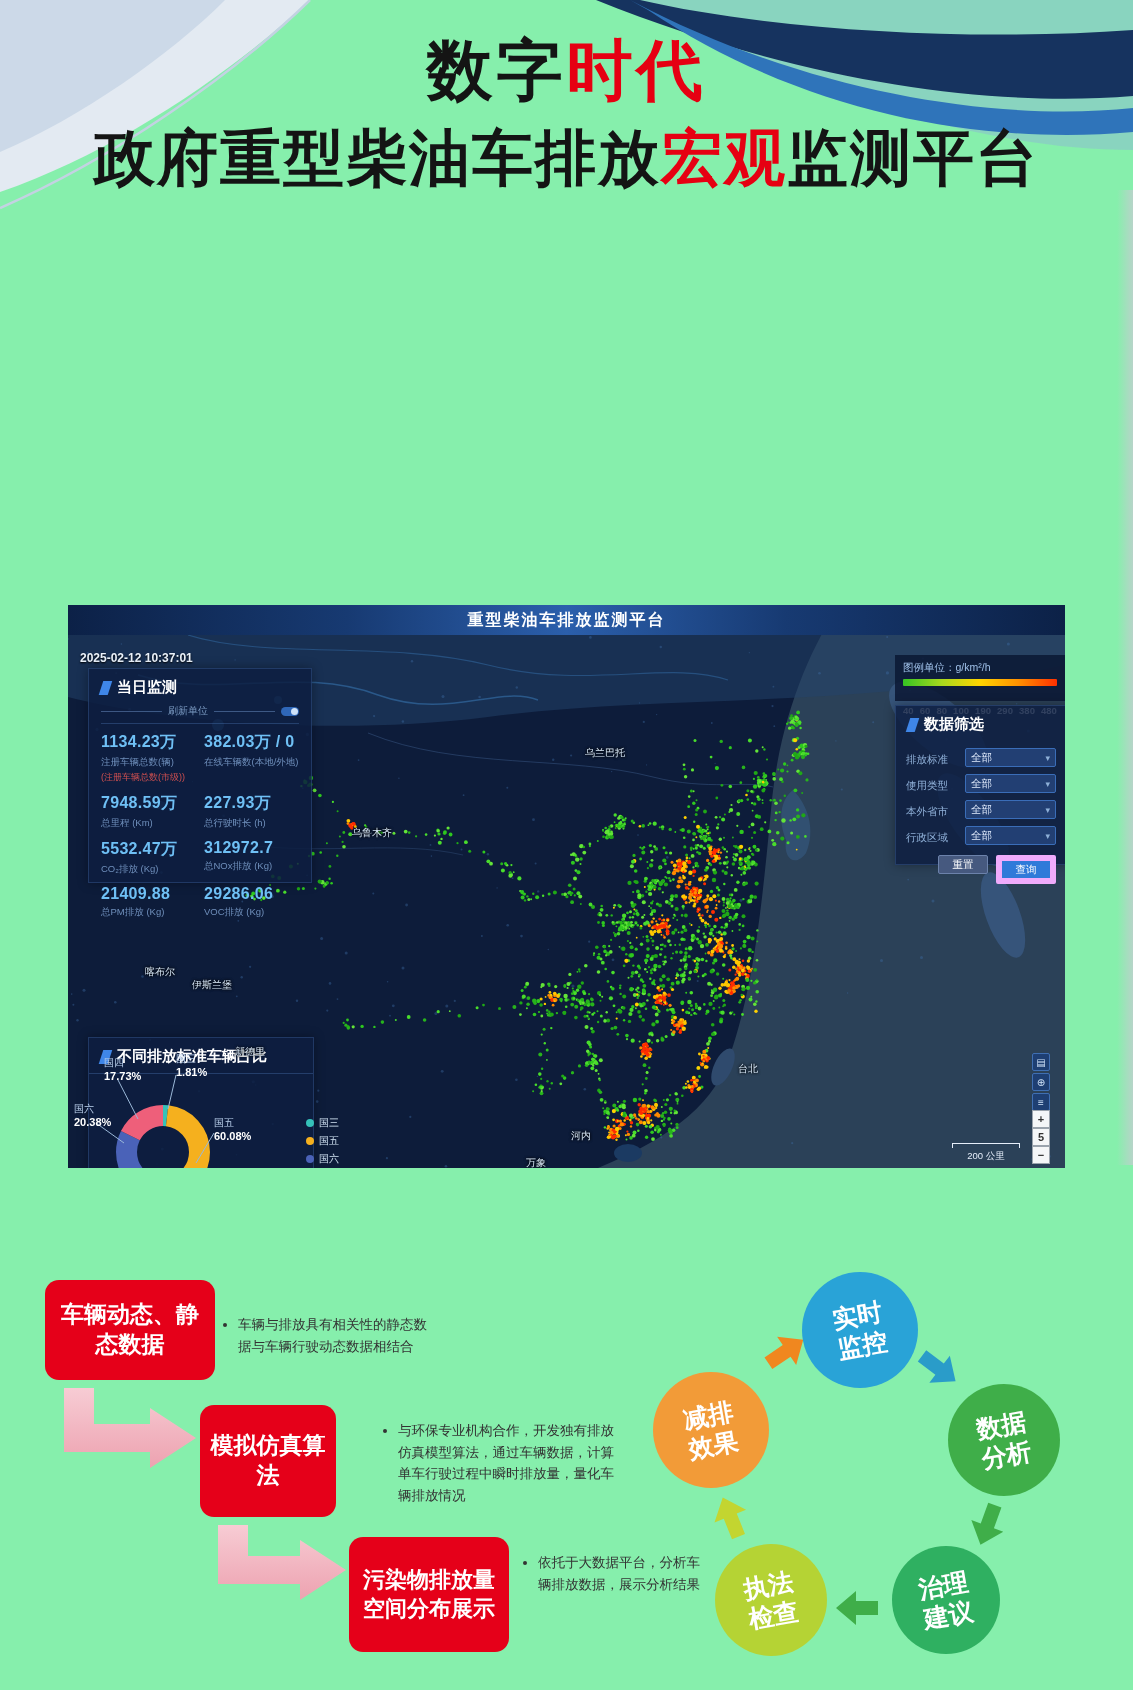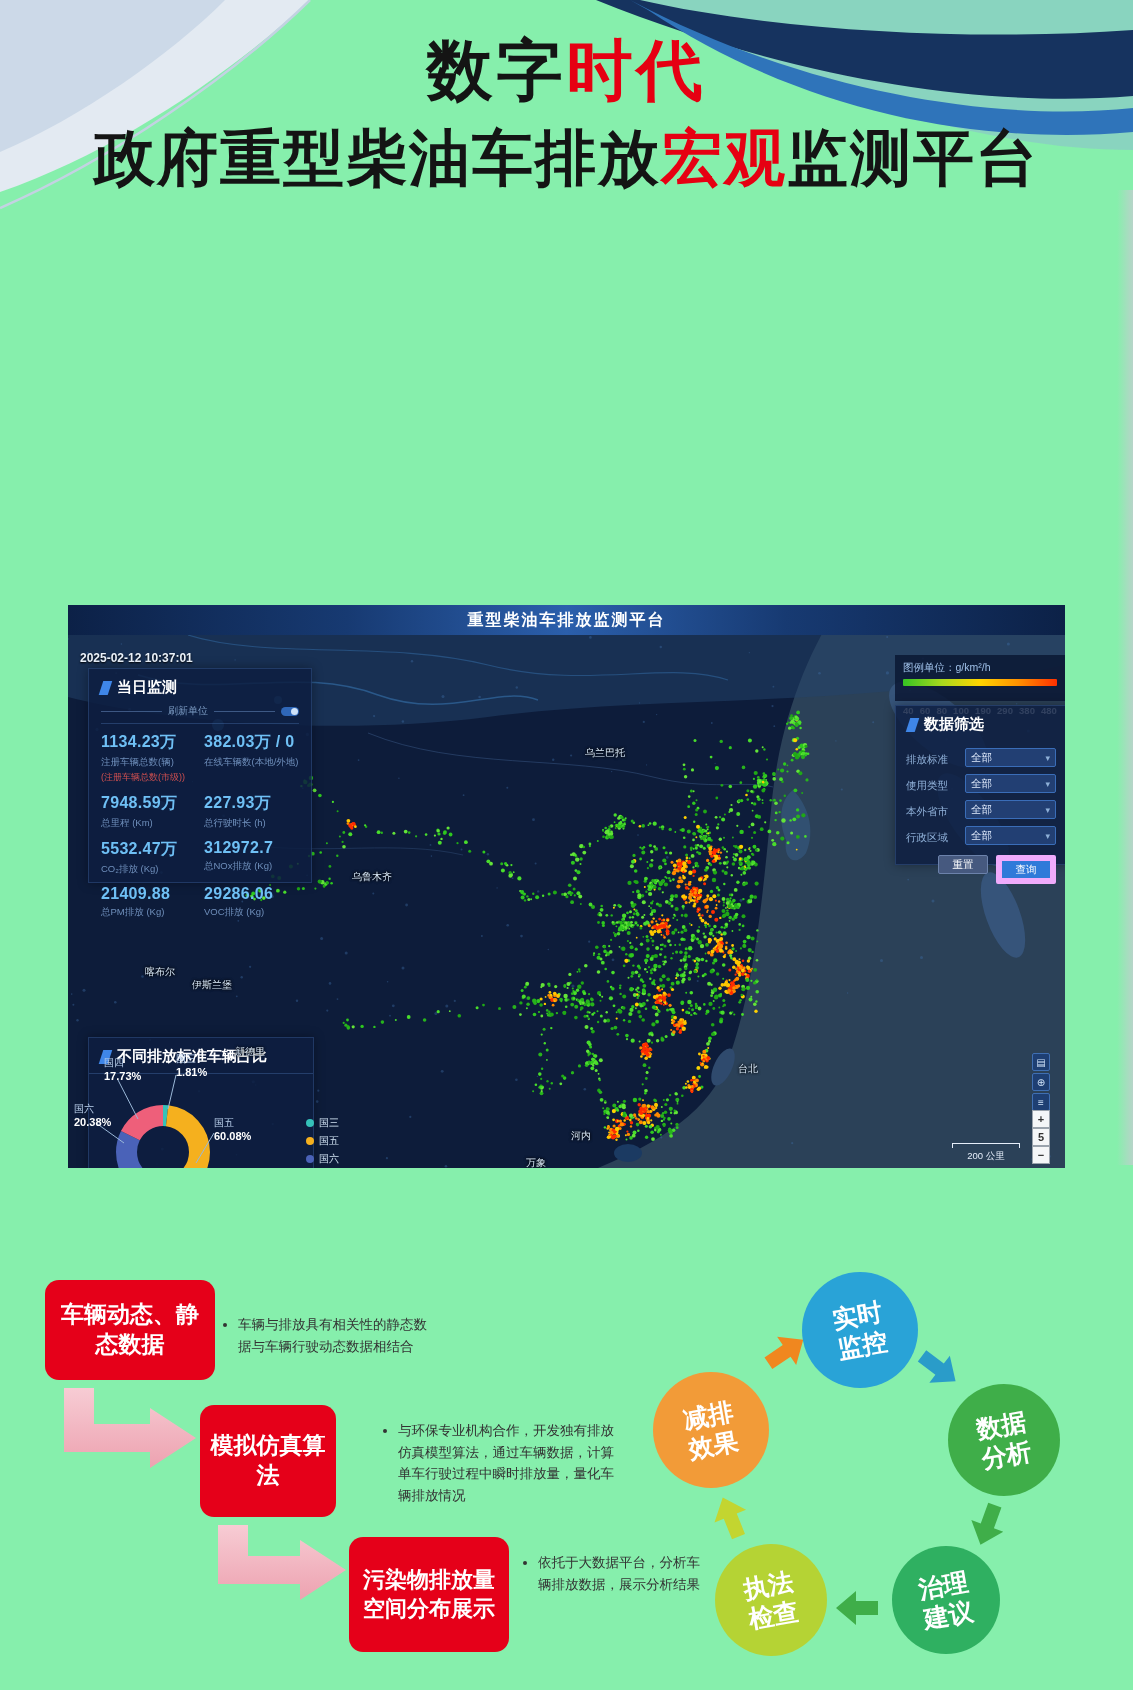--- a/index.html
+++ b/index.html
@@ -2543,21 +2543,21 @@
           <span class="lg-txt">国五</span>
         </div>
         <div class="lg-item">
           <span class="lg-dot" style="background: rgb(74, 98, 184);"></span>
           <span class="lg-txt">国六</span>
         </div>
       </div>
 
     <div id="map-labels">
         <div class="maplabel" style="left: 517px; top: 141px;">乌兰巴托</div>
-        <div class="maplabel" style="left: 284px; top: 221px; margin-top: 44px;">乌鲁木齐</div>
+        <div class="maplabel" style="left: 284px; top: 221px;">乌鲁木齐</div>
         <div class="maplabel" style="left: 77px; top: 360px;">喀布尔</div>
         <div class="maplabel" style="left: 124px; top: 373px;">伊斯兰堡</div>
         <div class="maplabel" style="left: 167px; top: 440px;">新德里</div>
         <div class="maplabel" style="left: 670px; top: 457px;">台北</div>
         <div class="maplabel" style="left: 503px; top: 524px;">河内</div>
         <div class="maplabel" style="left: 458px; top: 551px;">万象</div>
       </div>
     <div class="abs" id="tool-col">
         <span class="tool-btn">▤</span>
         <span class="tool-btn">⊕</span>

